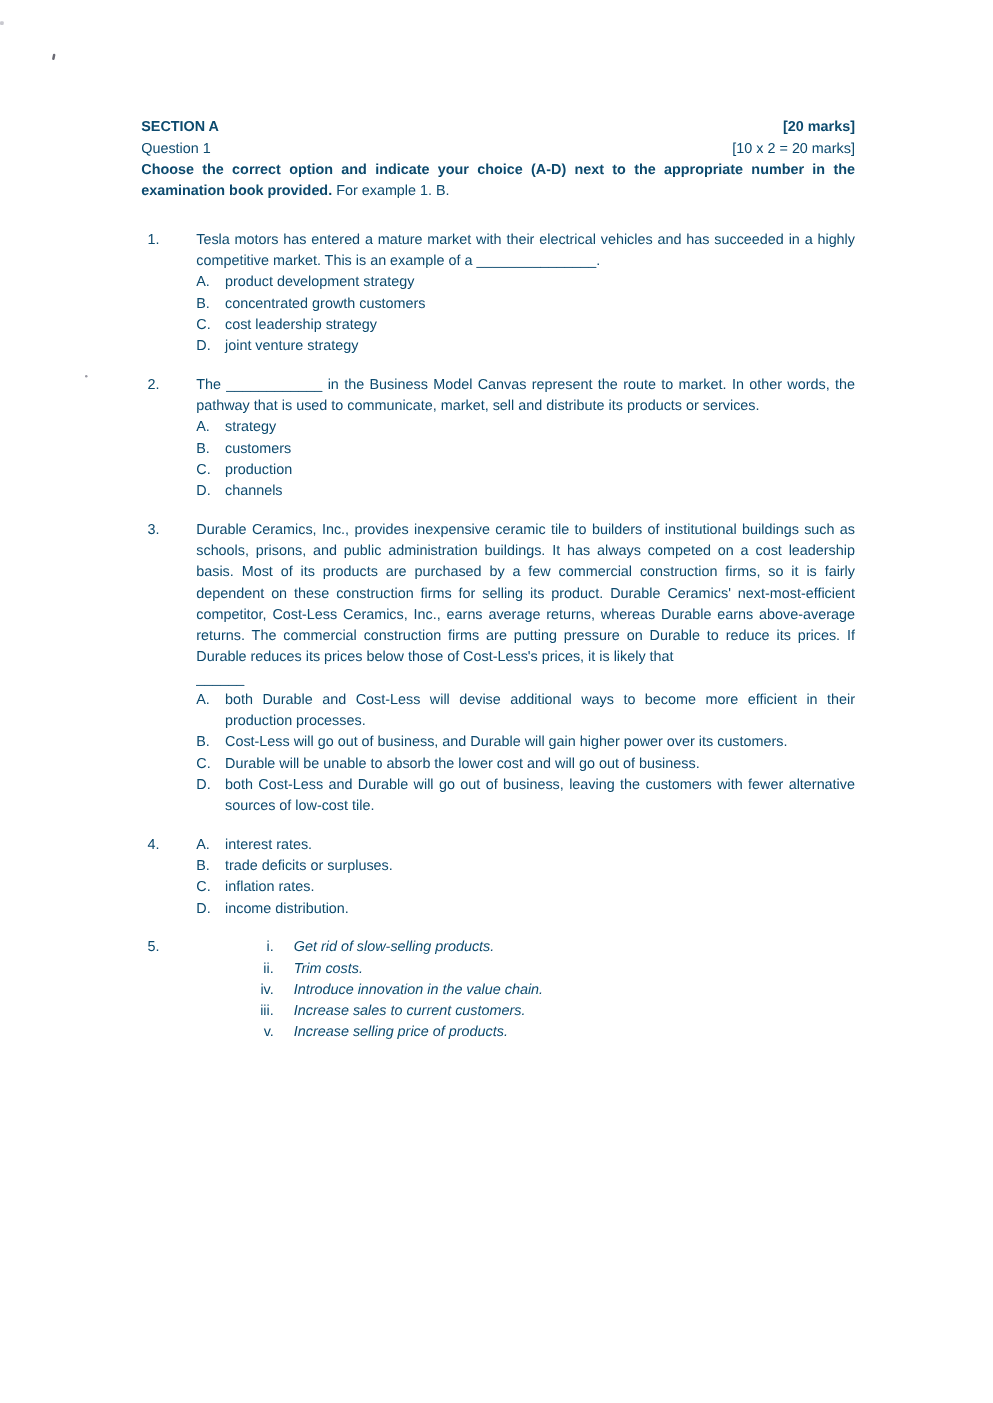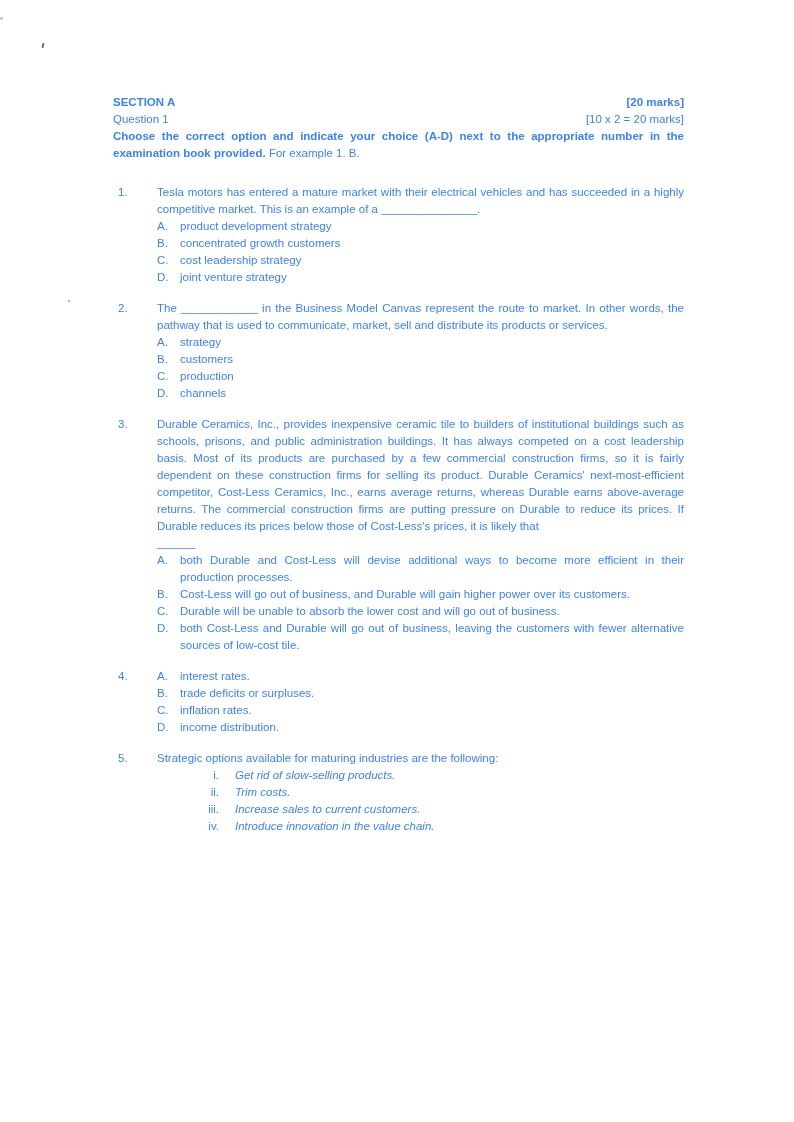--- a/index.html
+++ b/index.html
@@ -6,21 +6,21 @@
     margin: 0;
     padding: 0;
     background: #ffffff;
   }
   .page {
     position: relative;
     width: 794px;
     height: 832px;
     background: #ffffff;
     font-family: "Liberation Sans", sans-serif;
-    color: #3b82f6;
+    color: #0c4a6e;
     overflow: hidden;
   }
   .content {
     position: absolute;
     left: 113px;
     top: 94px;
     width: 571px;
     font-size: 11.5px;
     line-height: 17px;
   }
@@ -182,38 +182,37 @@
           <div class="opt">
             <span class="olabel">D.</span>
             <span class="otext">income distribution.</span>
           </div>
         </div>
       </div>
 
       <div class="q">
         <div class="qnum">5.</div>
         <div class="qbody">
-          <div class="qtext">Strategic options available for maturing industries are the following:</div>
           <div class="sub">
             <span class="sublabel">i.</span>
             <span class="subtext">Get rid of slow-selling products.</span>
           </div>
           <div class="sub">
             <span class="sublabel">ii.</span>
             <span class="subtext">Trim costs.</span>
           </div>
           <div class="sub">
+            <span class="sublabel">iv.</span>
+            <span class="subtext">Introduce innovation in the value chain.</span>
+          </div>
+          <div class="sub">
             <span class="sublabel">iii.</span>
             <span class="subtext">Increase sales to current customers.</span>
           </div>
           <div class="sub">
-            <span class="sublabel">iv.</span>
-            <span class="subtext">Introduce innovation in the value chain.</span>
-          </div>
-          <div class="sub">
             <span class="sublabel">v.</span>
             <span class="subtext">Increase selling price of products.</span>
           </div>
           <div class="opt opts-gap">
             <span class="olabel">A.</span>
             <span class="otext">i, ii, iii &amp; iv</span>
           </div>
           <div class="opt">
             <span class="olabel">B.</span>
             <span class="otext">i, iii &amp; v</span>

